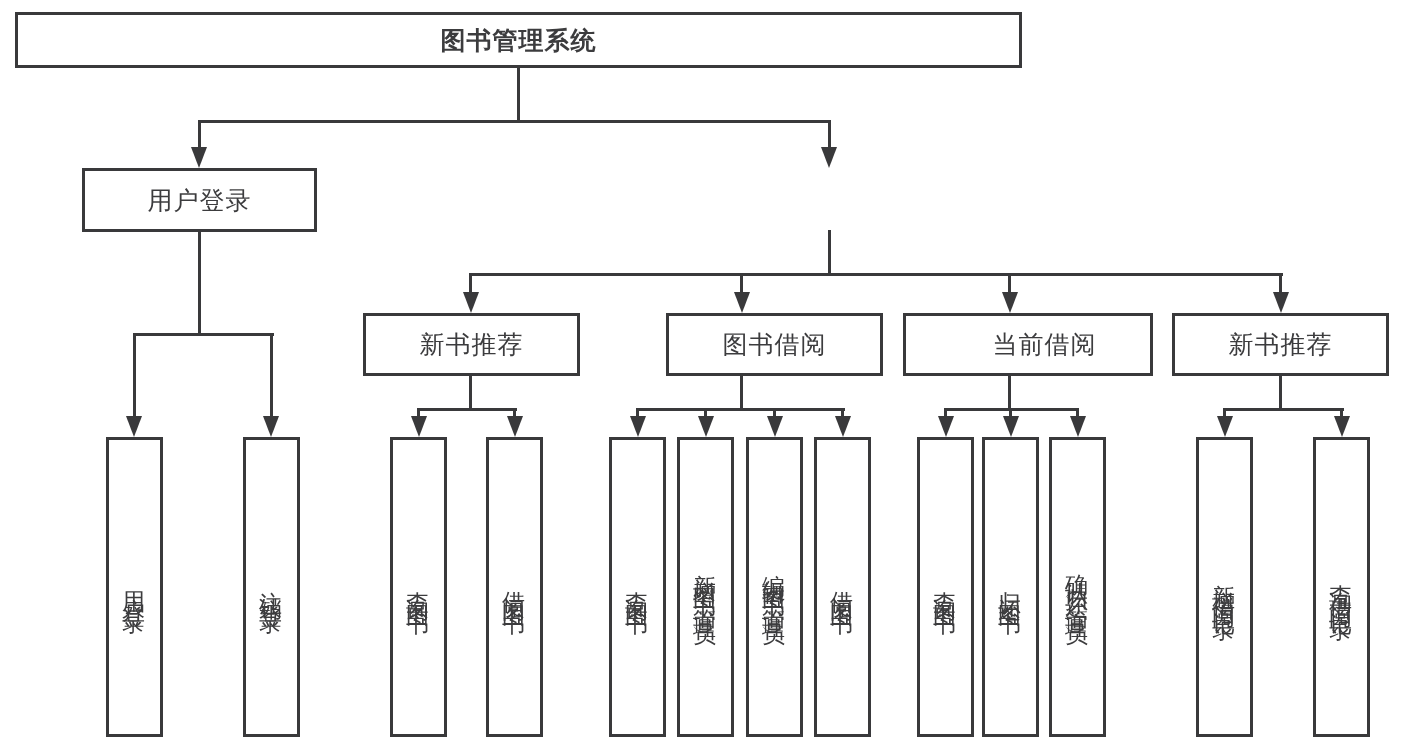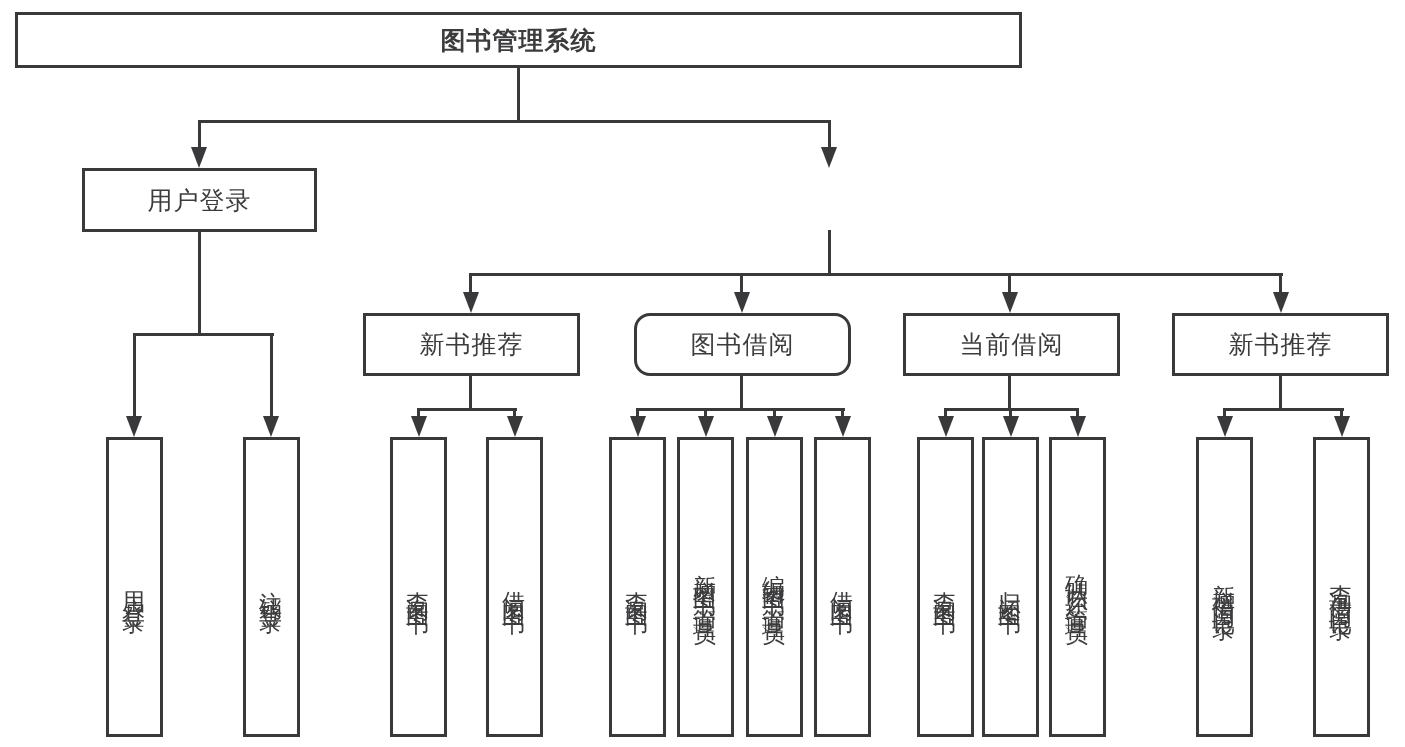--- a/index.html
+++ b/index.html
@@ -98,24 +98,24 @@
   <div class="vline" style="left:740px;top:273px;height:20px;"></div>
   <div class="arrow" style="left:734px;top:292px;"></div>
   <div class="vline" style="left:1008px;top:273px;height:20px;"></div>
   <div class="arrow" style="left:1002px;top:292px;"></div>
   <div class="vline" style="left:1279px;top:273px;height:20px;"></div>
   <div class="arrow" style="left:1273px;top:292px;"></div>
 
   <div class="box" style="left:363px;top:313px;width:211px;height:57px;">
     <span>新书推荐</span>
   </div>
-  <div class="box" style="left:634px;top:313px;width:211px;height:57px;border-radius:16px;">
+  <div class="box" style="left:666px;top:313px;width:211px;height:57px;">
     <span>图书借阅</span>
   </div>
-  <div class="box" style="left:903px;top:313px;width:211px;height:57px;">
+  <div class="box" style="left:903px;top:313px;width:211px;height:57px;padding-left:33px;">
     <span>当前借阅</span>
   </div>
   <div class="box" style="left:1172px;top:313px;width:211px;height:57px;">
     <span>新书推荐</span>
   </div>
 
   <div class="vline" style="left:469px;top:374px;height:37px;"></div>
   <div class="hline" style="left:417px;top:408px;width:100px;"></div>
   <div class="vline" style="left:417px;top:408px;height:10px;"></div>
   <div class="arrow" style="left:411px;top:416px;"></div>

